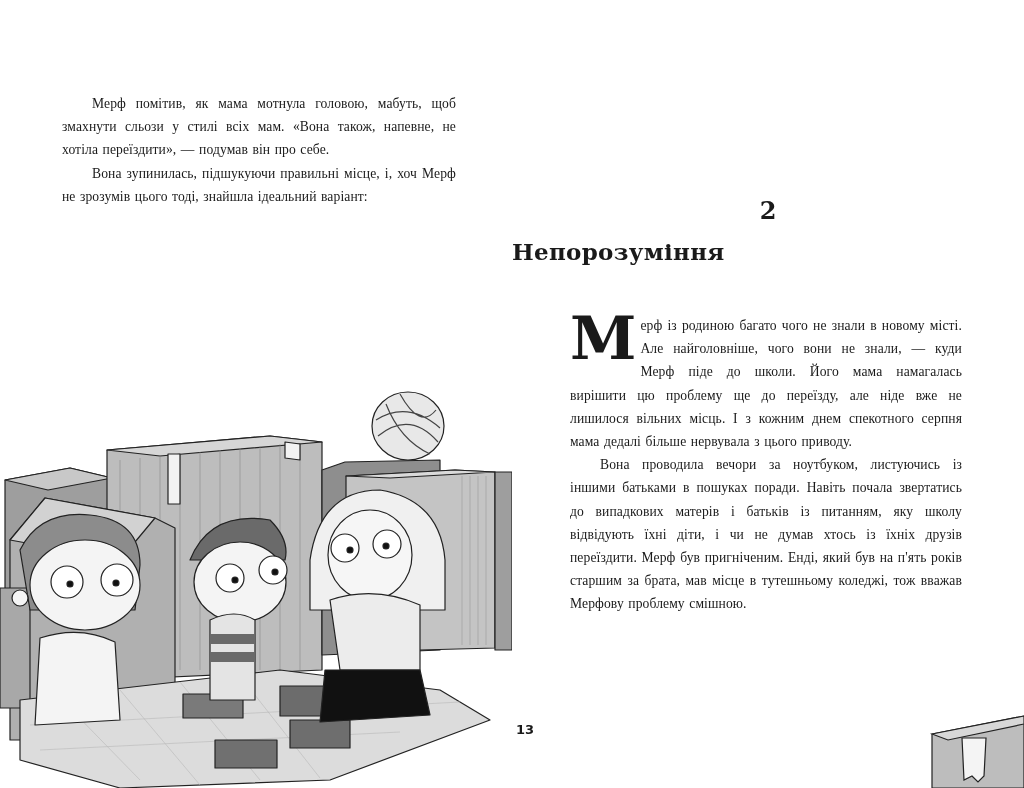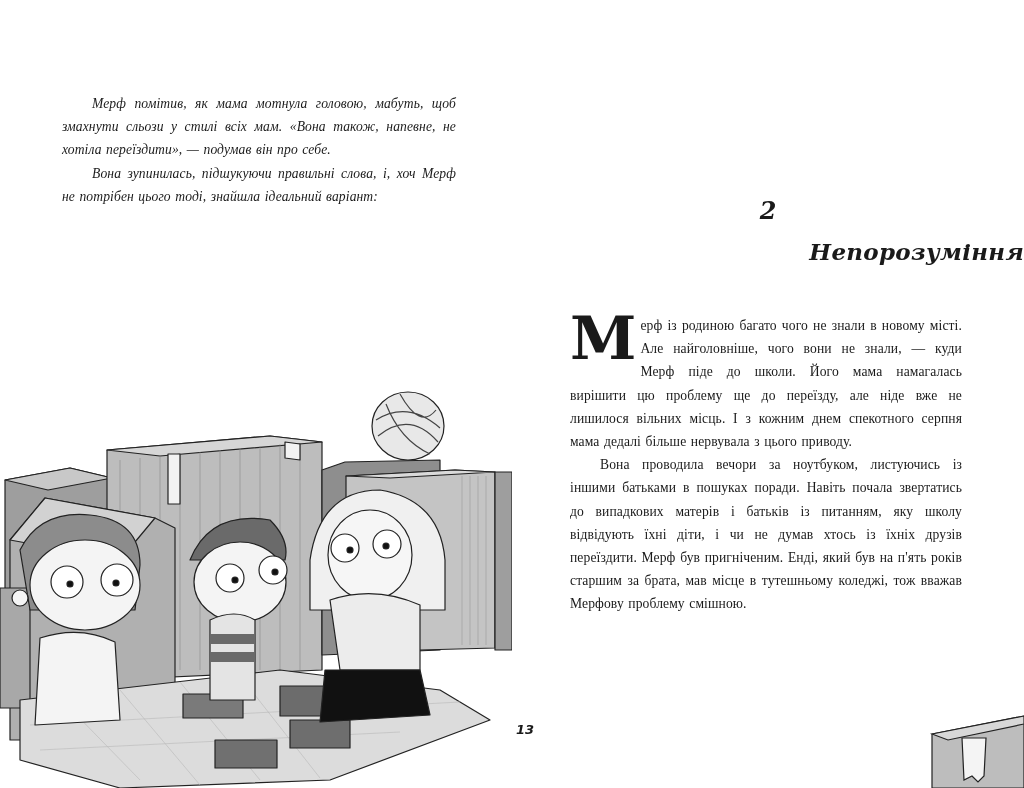--- a/index.html
+++ b/index.html
@@ -1,51 +1,51 @@
 <!DOCTYPE html>
 <html><head>
 <meta charset="utf-8">
 <style>
   html, body { margin: 0; padding: 0; background: #ffffff; }
   body { width: 1024px; height: 788px; position: relative; overflow: hidden;
          font-family: "DejaVu Serif", "Liberation Serif", serif; color: #1a1a1a; }
-  .page { position: absolute; top: 0; height: 788px; font-style: italic; }
+  .page { position: absolute; top: 0; height: 788px; }
   .page-left { left: 0; width: 512px; }
   .page-right { left: 512px; width: 512px; }
 
   .body-text { position: absolute; font-size: 13.6px; line-height: 23.2px;
                text-align: justify; letter-spacing: 0.1px; word-spacing: 1px;
                font-family: "Liberation Serif", serif; }
   .body-text p { margin: 0; text-indent: 30px; }
   .body-text p.noindent { text-indent: 0; }
   .left-text { left: 62px; top: 92px; width: 394px; }
   .right-text { left: 570px; top: 314px; width: 392px; }
 
   .dropcap { float: left; font-family: "DejaVu Serif", serif; font-weight: bold;
              font-size: 60px; line-height: 46px; height: 46px; margin: 0 6px 0 0;
              padding-top: 1px; letter-spacing: -2px; }
 
   .chapter-num { position: absolute; left: 0; width: 100%; top: 196px; text-align: center;
                  font-family: "DejaVu Serif", serif; font-weight: bold; font-size: 24px; }
-  .chapter-title { position: absolute; left: 0; width: 100%; top: 238px; text-align: right;
+  .chapter-title { position: absolute; left: 0; width: 100%; top: 238px; text-align: left;
                    font-family: "DejaVu Serif", serif; font-weight: bold; font-size: 23px;
                    letter-spacing: 0.3px; }
   .page-number { position: absolute; left: 4px; width: 100%; top: 722px; text-align: left;
                  font-family: "DejaVu Sans", sans-serif; font-weight: bold; font-size: 13px; }
 
   .illustration { position: absolute; left: 0; top: 380px; width: 512px; height: 408px; }
   .right-box { position: absolute; left: 410px; top: 710px; width: 102px; height: 78px; }
 </style>
 </head>
 <body>
 
 <div class="page page-left">
   <div class="body-text left-text">
     <p>Мерф помітив, як мама мотнула головою, мабуть, щоб змахнути сльози у стилі всіх мам. «Вона також, напевне, не хотіла переїздити», — подумав він про себе.</p>
-    <p>Вона зупинилась, підшукуючи правильні слова, і, хоч Мерф не потрібен цього тоді, знайшла ідеальний варіант:</p>
+    <p>Вона зупинилась, підшукуючи правильні місце, і, хоч Мерф не зрозумів цього тоді, знайшла ідеальний варіант:</p>
   </div>
 
   <div class="illustration">
     <svg width="512" height="408" viewBox="0 0 512 408" xmlns="http://www.w3.org/2000/svg" stroke="#222" stroke-width="1.2" stroke-linejoin="round">
 
       <polygon points="5,100 70,88 112,98 112,300 5,300" fill="#9e9e9e"></polygon>
       <polygon points="5,100 70,88 112,98 48,110" fill="#c8c8c8"></polygon>
 
       <polygon points="107,70 270,56 322,62 322,290 107,300" fill="#bdbdbd"></polygon>
       <polygon points="107,70 270,56 322,62 160,76" fill="#d6d6d6"></polygon>

